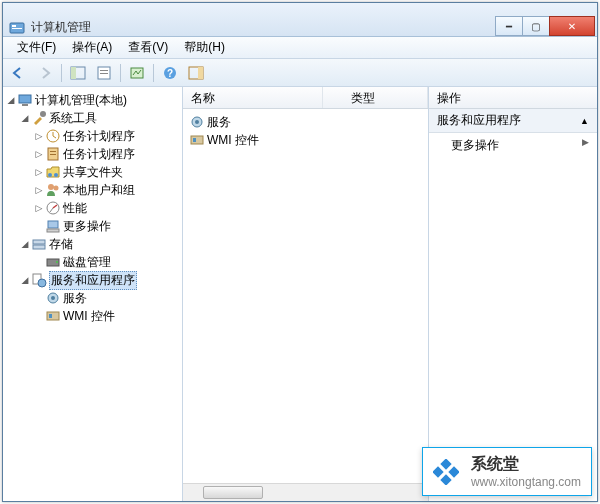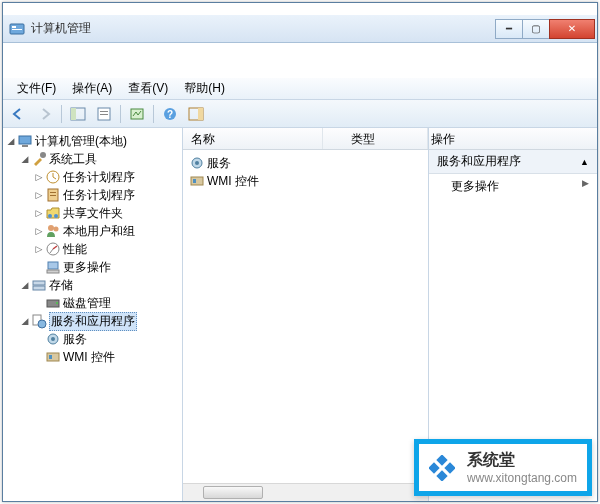--- a/index.html
+++ b/index.html
@@ -1,27 +1,27 @@
 <!DOCTYPE html>
 <html><head>
 <meta charset="utf-8">
 <style>
 * { box-sizing: border-box; margin: 0; padding: 0; font-family: "Microsoft YaHei", "SimSun", sans-serif; }
 body { width: 600px; height: 504px; background: #fff; position: relative; overflow: hidden; }
 
 .window { width: 596px; height: 500px; margin: 2px; border: 1px solid #5a7ea0; background: #fff; display: flex; flex-direction: column; box-shadow: 0 0 3px rgba(0,0,0,.3); }
 
-.titlebar { height: 28px; background: linear-gradient(#eaf2fb, #d6e4f3); display: flex; align-items: center; border-bottom: 1px solid #a8c0d8; margin-top: 12px; }
+.titlebar { height: 34px; background: linear-gradient(#eaf2fb, #d6e4f3); display: flex; align-items: flex-end; border-bottom: 1px solid #a8c0d8; }
 .title-icon { width: 16px; height: 16px; margin: 0 6px; }
 .title-text { flex: 1; font-size: 12px; color: #2b2b2b; }
 .winbtns { display: flex; height: 20px; margin-right: 2px; }
 .winbtn { width: 28px; height: 20px; border: 1px solid #8faac6; background: linear-gradient(#f6fbff,#d9e8f7); display: flex; align-items: center; justify-content: center; font-size: 10px; color: #333; margin-left: -1px; }
 .winbtn.close { width: 46px; background: linear-gradient(#f08070,#d34430); color: #fff; border-color: #a03020; }
 
-.menubar { height: 22px; background: linear-gradient(#fafcfe,#e9f1f9); border-bottom: 1px solid #c8d6e5; display: flex; align-items: center; padding-left: 6px; font-size: 12px; margin-top: 35px; }
+.menubar { height: 22px; background: linear-gradient(#fafcfe,#e9f1f9); border-bottom: 1px solid #c8d6e5; display: flex; align-items: center; padding-left: 6px; font-size: 12px; }
 .menuitem { padding: 2px 8px; cursor: default; }
 
 .toolbar { height: 28px; background: linear-gradient(#f4f8fc,#e1ecf6); border-bottom: 1px solid #c8d6e5; display: flex; align-items: center; padding-left: 4px; gap: 2px; }
 .tbtn { width: 24px; height: 22px; display: flex; align-items: center; justify-content: center; border: 1px solid transparent; }
 .tsep { width: 1px; height: 18px; background: #b8c8d8; margin: 0 2px; }
 
 .body { flex: 1; display: flex; min-height: 0; }
 
 .tree { width: 180px; border-right: 1px solid #c8d6e5; padding: 4px 2px; font-size: 12px; overflow: auto; }
 .node { display: flex; align-items: center; height: 18px; white-space: nowrap; cursor: default; }
@@ -36,25 +36,25 @@
 .lhcol { padding: 3px 8px; border-right: 1px solid #e0e6ec; }
 .listbody { flex: 1; padding: 4px; font-size: 12px; }
 .lrow { display: flex; align-items: center; height: 18px; }
 .lrow .nicon { margin-left: 2px; }
 .lcell1 { width: 130px; display: flex; align-items: center; }
 .lcell2 { }
 .hscroll { height: 18px; background: #f0f0f0; border-top: 1px solid #d8d8d8; position: relative; }
 .hscroll .thumb { position: absolute; left: 20px; top: 2px; width: 60px; height: 13px; background: linear-gradient(#f8f8f8,#d8d8d8); border: 1px solid #b0b0b0; border-radius: 2px; }
 
 .actions { width: 168px; display: flex; flex-direction: column; font-size: 12px; }
-.acthead { height: 22px; background: linear-gradient(#fdfdfe,#eef2f7); border-bottom: 1px solid #d0d8e0; padding: 3px 2px; }
+.acthead { height: 22px; background: linear-gradient(#fdfdfe,#eef2f7); border-bottom: 1px solid #d0d8e0; padding: 3px 8px; }
 .actsection { background: #eef3f9; padding: 3px 8px; border-bottom: 1px solid #d8e0e8; display: flex; justify-content: space-between; align-items: center; }
 .actitem { padding: 4px 8px 4px 22px; }
 
-.watermark { position: absolute; right: 8px; bottom: 8px; background: #fff; border: 5px solid #0ea5e9; padding: 6px 10px; display: flex; align-items: center; gap: 12px; font-size: 16px; font-weight: bold; color: #333; box-shadow: 0 2px 6px rgba(0,0,0,.2); }
+.watermark { position: absolute; right: 8px; bottom: 8px; background: #fff; border: 1px solid #0ea5e9; padding: 6px 10px; display: flex; align-items: center; gap: 12px; font-size: 16px; font-weight: bold; color: #333; box-shadow: 0 2px 6px rgba(0,0,0,.2); }
 .wmlogo { width: 26px; height: 26px; }
 .wmsub { font-size: 12px; font-weight: normal; color: #888; display: block; }
 
 svg { display: block; }
 </style>
 </head>
 <body>
 
 <div class="window">
 

